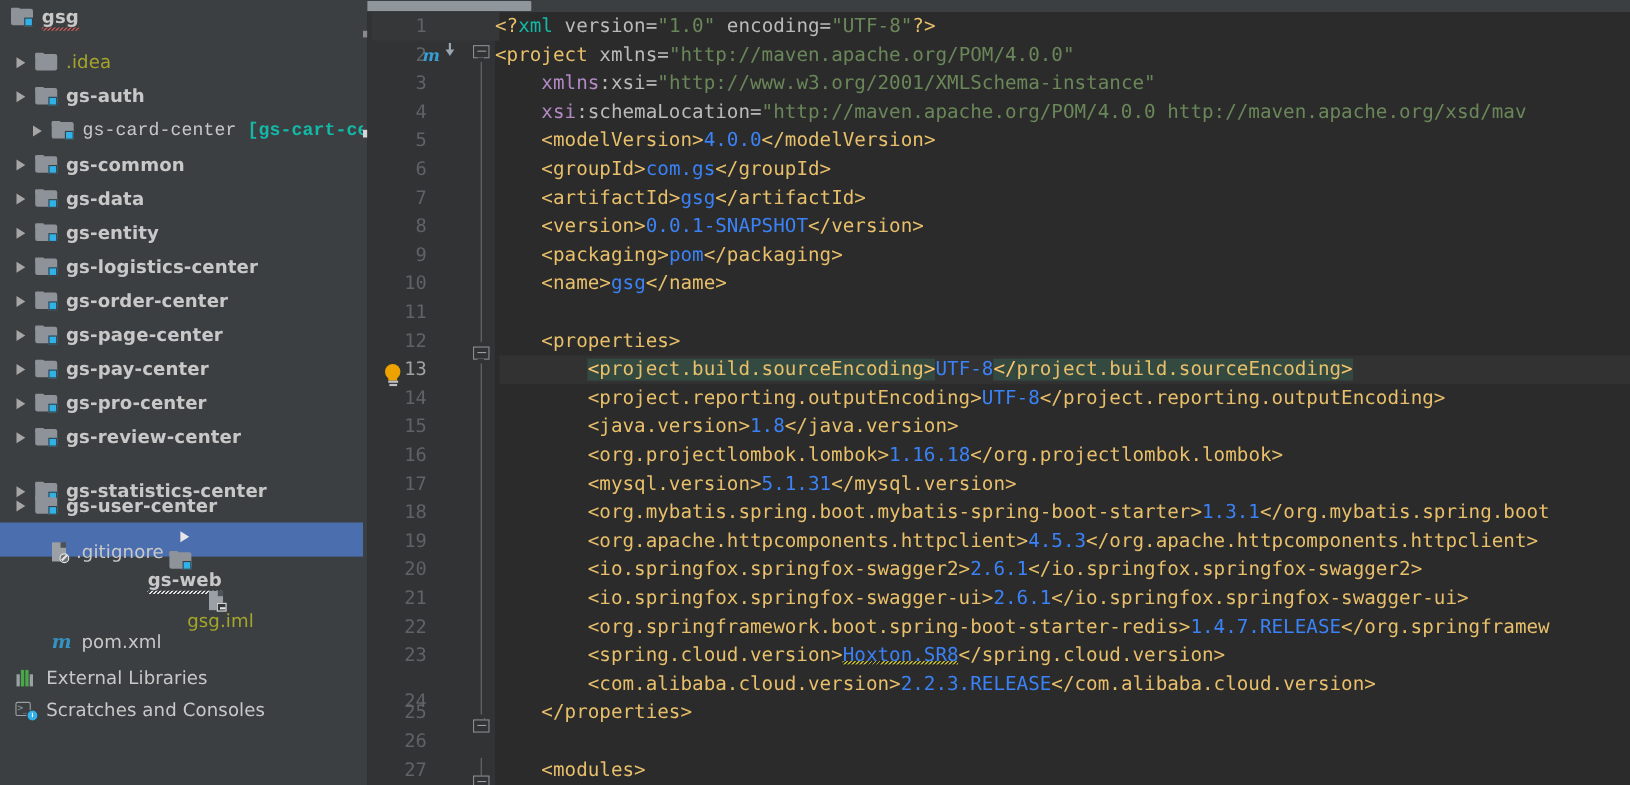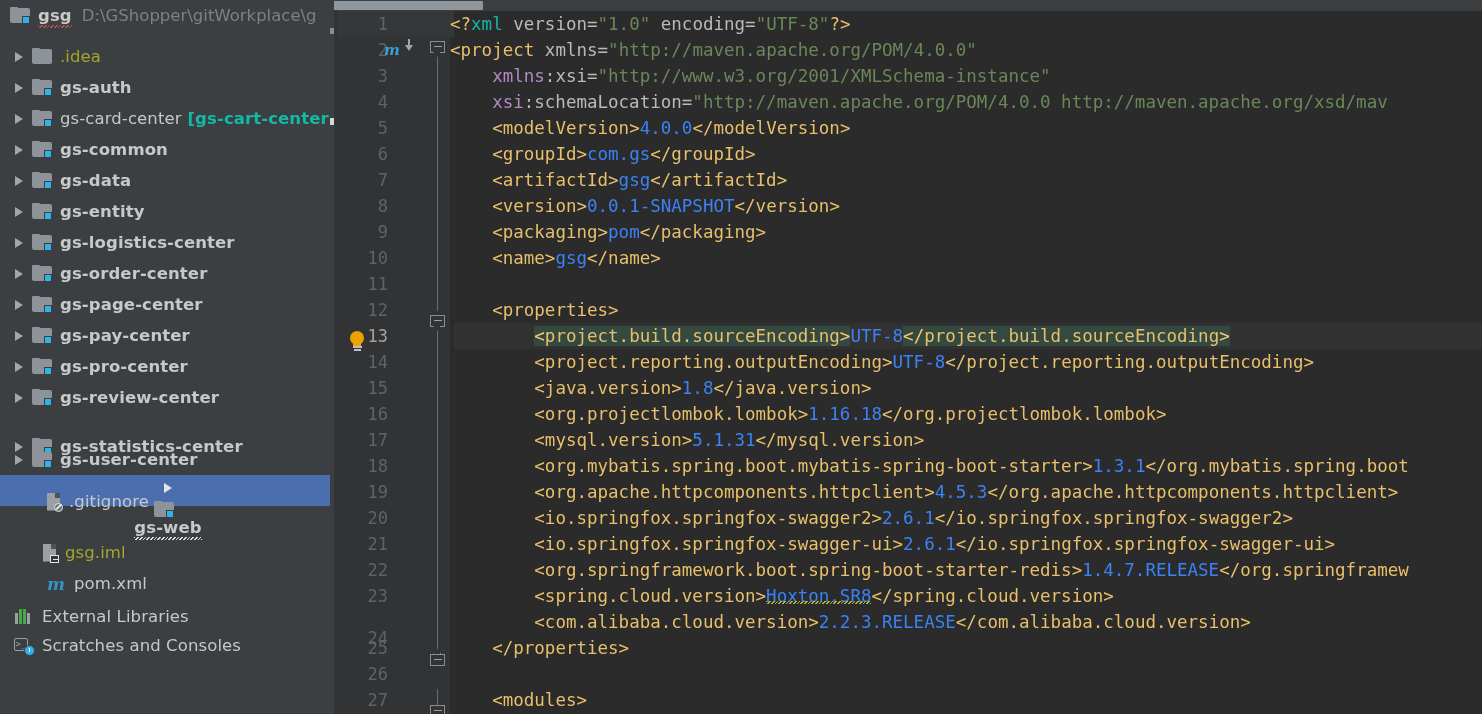--- a/index.html
+++ b/index.html
@@ -251,21 +251,20 @@
 
   <div id="sidebar">
 
     <div class="tree-row indent-root" style="top:0;">
       <span class="ic ic-folder-mod">
         <span class="f-tab"></span>
           <span class="f-back"></span>
           <span class="f-badge"></span>
       </span>
       <span class="lbl lbl-bold squiggle">gsg</span>
-      <span class="lbl-path">D:\GShopper\gitWorkplace\g</span>
     </div>
 
     <div id="tree-items">
         <div class="tree-row" style="position: absolute; left: 0px; right: 0px; top: 41px; padding-left: 6px;">
           <span class="arrow">
             <span class="arrow-glyph"></span>
           </span>
           <span class="ic ic-folder">
             <span class="f-tab"></span>
             <span class="f-back"></span>
@@ -276,21 +275,21 @@
           <span class="arrow">
             <span class="arrow-glyph"></span>
           </span>
           <span class="ic ic-folder-mod">
             <span class="f-tab"></span>
             <span class="f-back"></span>
             <span class="f-badge"></span>
           </span>
           <span class="lbl lbl-bold">gs-auth</span>
         </div>
-        <div class="tree-row" style="position: absolute; left: 0px; right: 0px; top: 103px; padding-left: 6px;">
+        <div class="tree-row" style="position: absolute; left: 0px; right: 0px; top: 103px; padding-left: 21px; font-family: Liberation Mono, monospace;">
           <span class="arrow">
             <span class="arrow-glyph"></span>
           </span>
           <span class="ic ic-folder-mod">
             <span class="f-tab"></span>
             <span class="f-back"></span>
             <span class="f-badge"></span>
           </span>
           <span class="lbl lbl-norm">gs-card-center</span>
           <span class="lbl lbl-bracket">&nbsp;[gs-cart-center</span>
@@ -428,21 +427,21 @@
           <span class="lbl lbl-bold squiggle squiggle-white">gs-web</span>
         </div>
         <div class="tree-row" style="position: absolute; left: 0px; right: 0px; top: 486px; padding-left: 46px; text-align: right;">
           <span class="ic ic-file">
             <span class="pg"></span>
             <span class="corner"></span>
             <span class="sub-ban"></span>
           </span>
           <span class="lbl lbl-norm">.gitignore</span>
         </div>
-        <div class="tree-row" style="position: absolute; left: 0px; right: 0px; top: 537px; padding-left: 42px;">
+        <div class="tree-row" style="position: absolute; left: 0px; right: 0px; top: 537px; padding-left: 71px; flex-direction: column;">
           <span class="ic ic-file">
             <span class="pg"></span>
             <span class="corner"></span>
             <span class="sub-sq"></span>
           </span>
           <span class="lbl lbl-yellow">gsg.iml</span>
         </div>
         <div class="tree-row" style="position: absolute; left: 0px; right: 0px; top: 568px; padding-left: 46px;">
           <span class="ic ic-maven">m</span>
           <span class="lbl lbl-norm">pom.xml</span>

